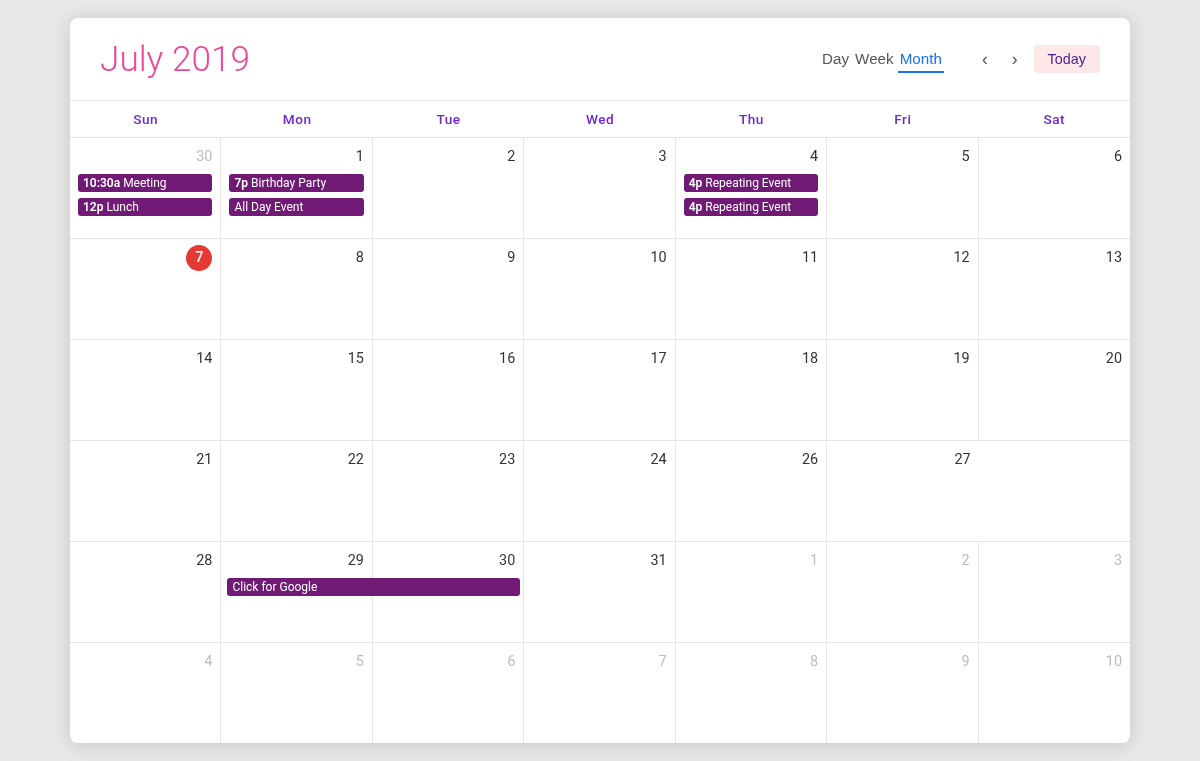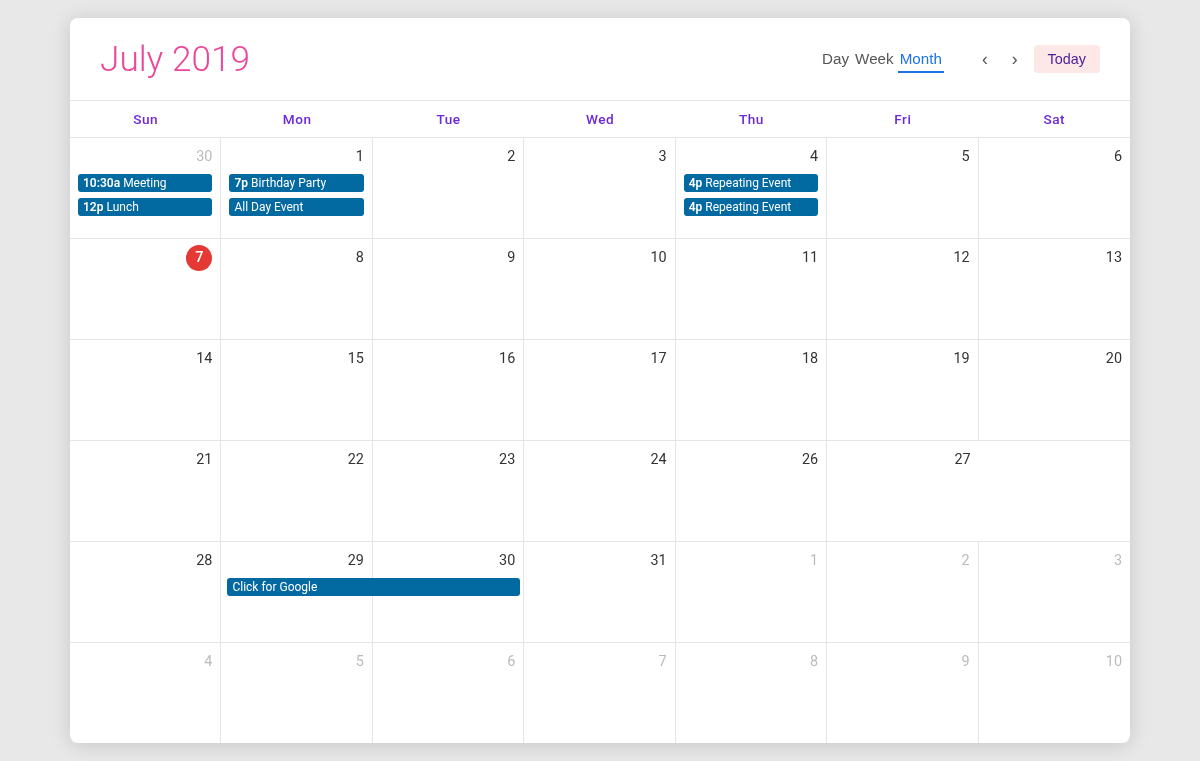--- a/index.html
+++ b/index.html
@@ -127,21 +127,21 @@
       color: #fff;
       border-radius: 50%;
       width: 26px;
       height: 26px;
       font-size: 0.9rem;
       font-weight: 500;
       float: right;
     }
     .event {
       display: block;
-      background: #0369a1;
+      background: #701a75;
       color: #fff;
       border-radius: 3px;
       font-size: 0.75rem;
       padding: 2px 5px;
       margin-bottom: 6px;
       white-space: nowrap;
       overflow: hidden;
       text-overflow: ellipsis;
       cursor: pointer;
     }

